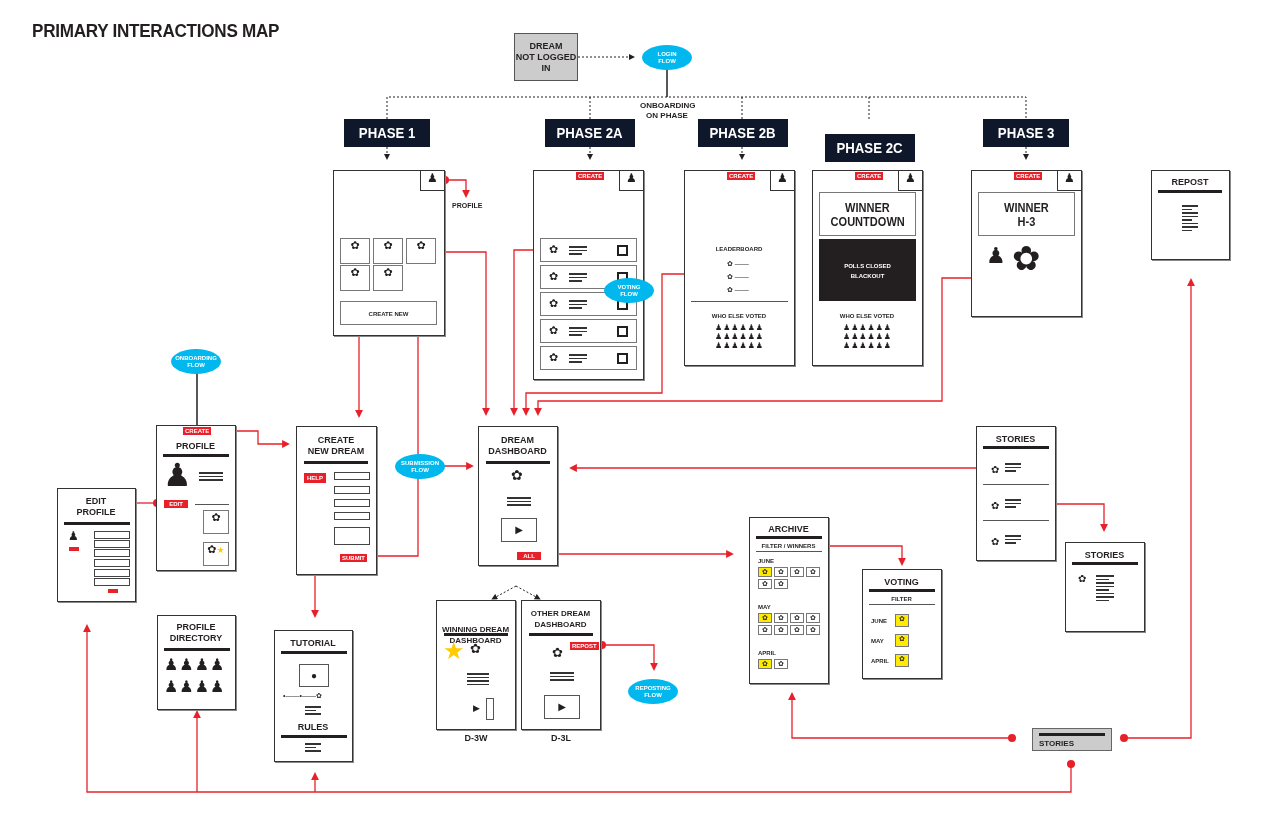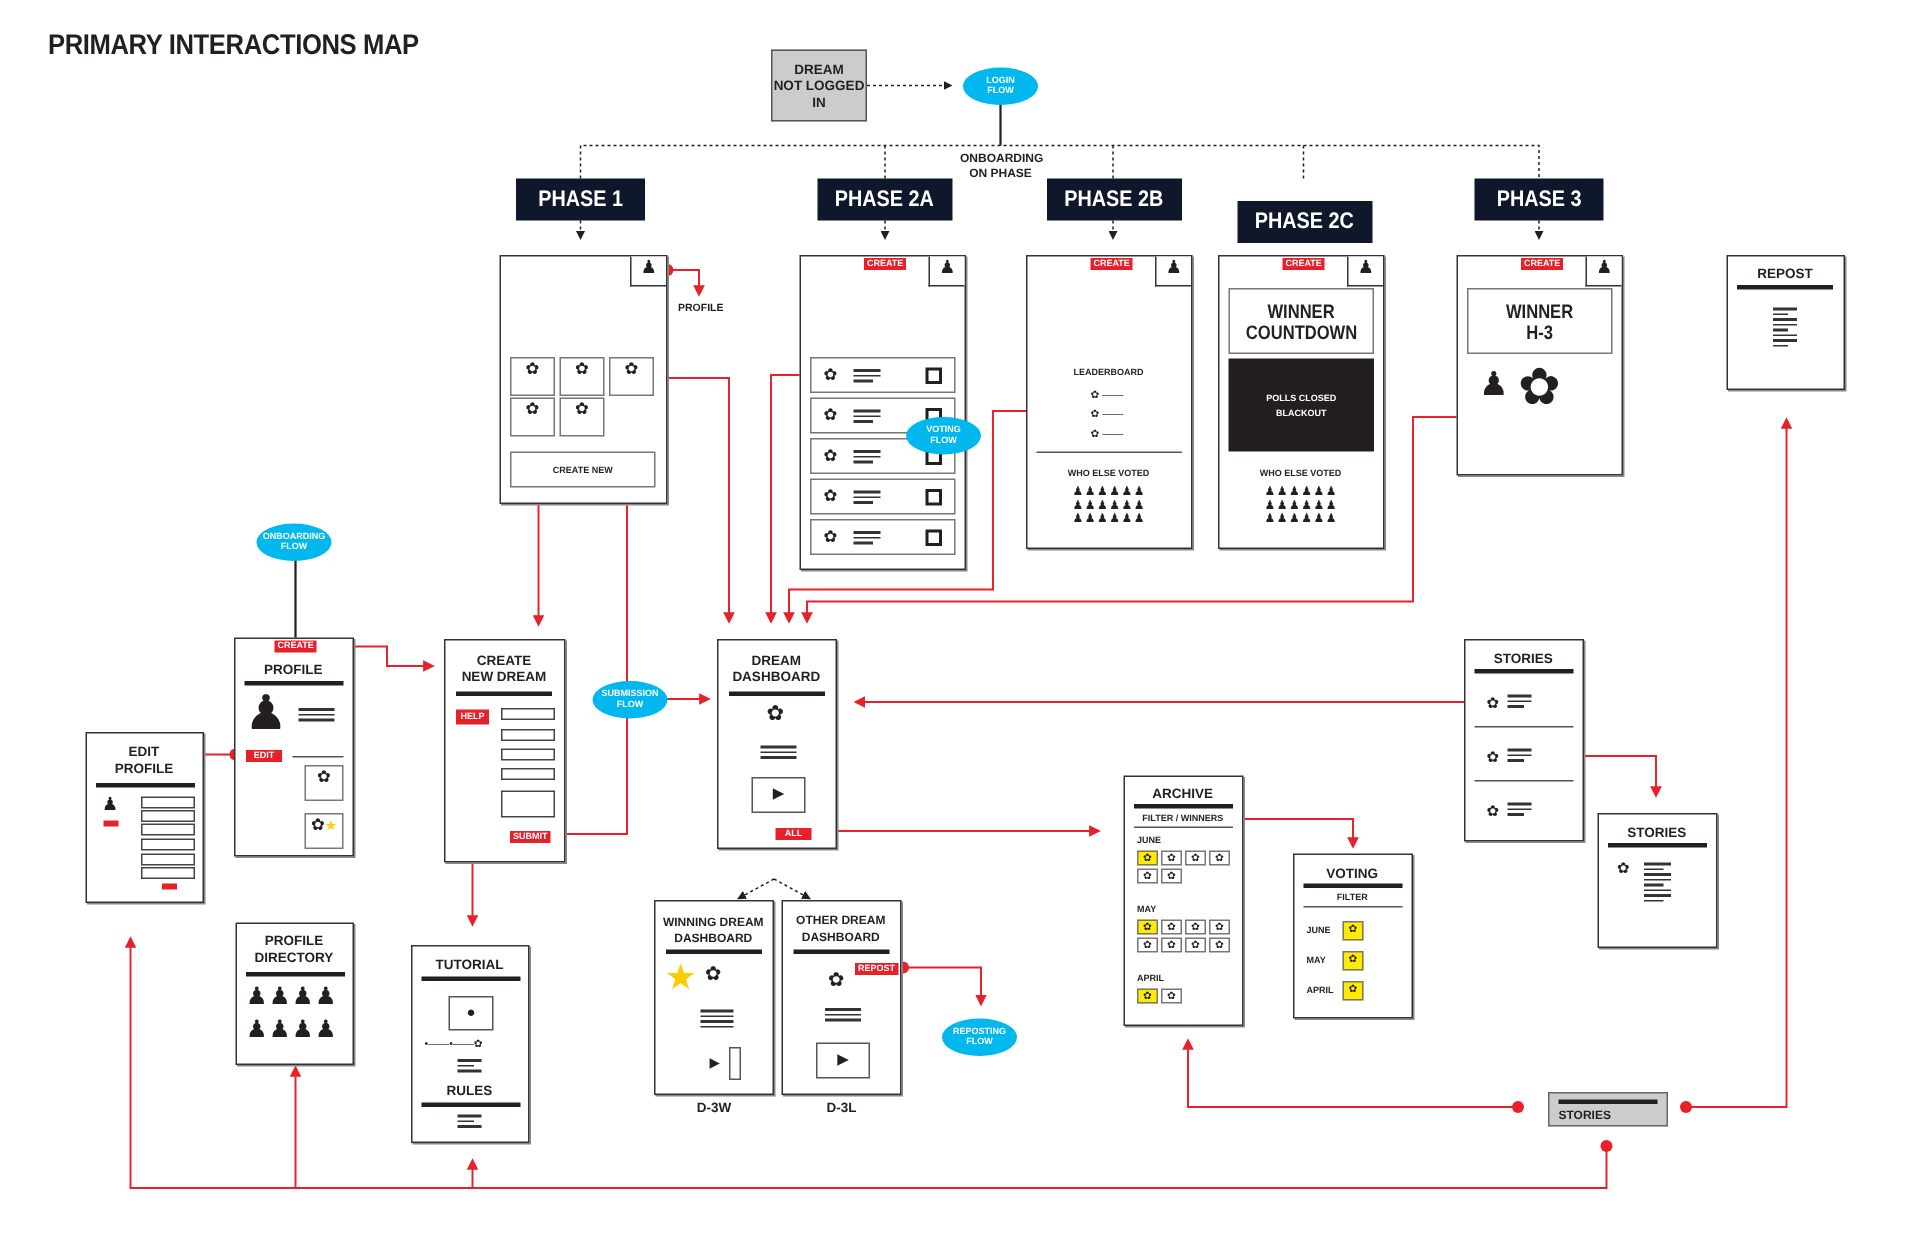--- a/index.html
+++ b/index.html
@@ -314,21 +314,21 @@
   <div class="abs lines" style="left:28px;top:68px;width:24px">
       <span></span>
       <span></span>
       <span></span>
     </div>
   <div class="abs" style="left:22px;top:91px;width:36px;height:24px;border:1px solid #555;text-align:center;line-height:22px;font-size:10px">▶</div>
   <div class="abs redtag" style="left:38px;top:125px;width:24px;text-align:center">ALL</div>
 </div>
 
 <div class="abs screen" style="left:436px;top:600px;width:80px;height:130px">
-  <div class="abs hdr" style="left:0;width:77px;top:8px;font-size:8px">
+  <div class="abs hdr" style="left:0;width:77px;top:23px;font-size:8px">
       <div>WINNING DREAM</div>
       <div>DASHBOARD</div>
     </div>
   <div class="abs bar" style="left:7px;top:32px;width:64px;height:3px"></div>
   <div class="abs" style="left:6px;top:36px;font-size:24px;color:#ffcc00">★</div>
   <div class="abs" style="left:33px;top:40px;font-size:13px">✿</div>
   <div class="abs lines" style="left:30px;top:70px;width:22px">
       <span></span>
       <span></span>
       <span></span>

